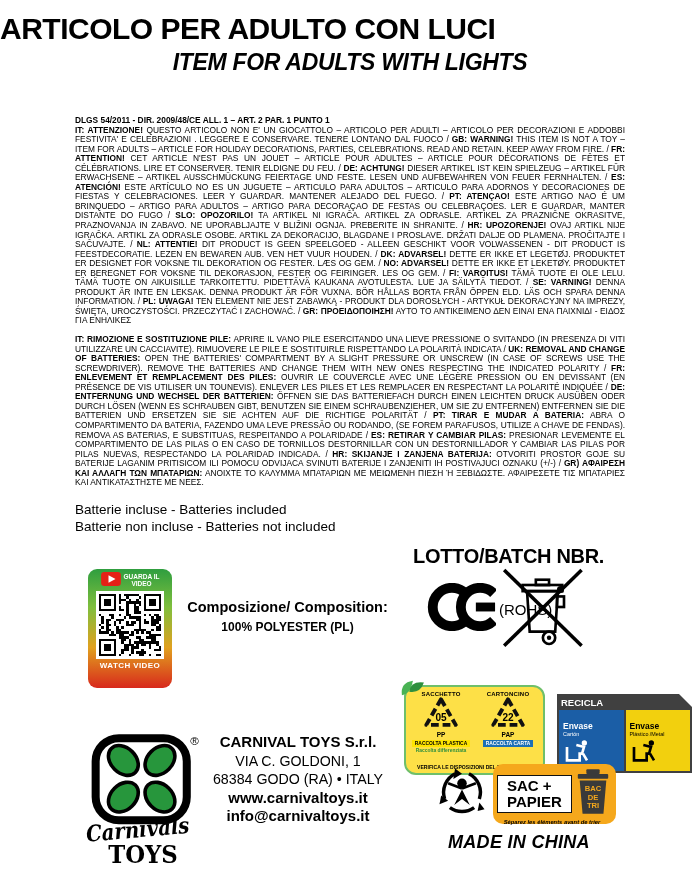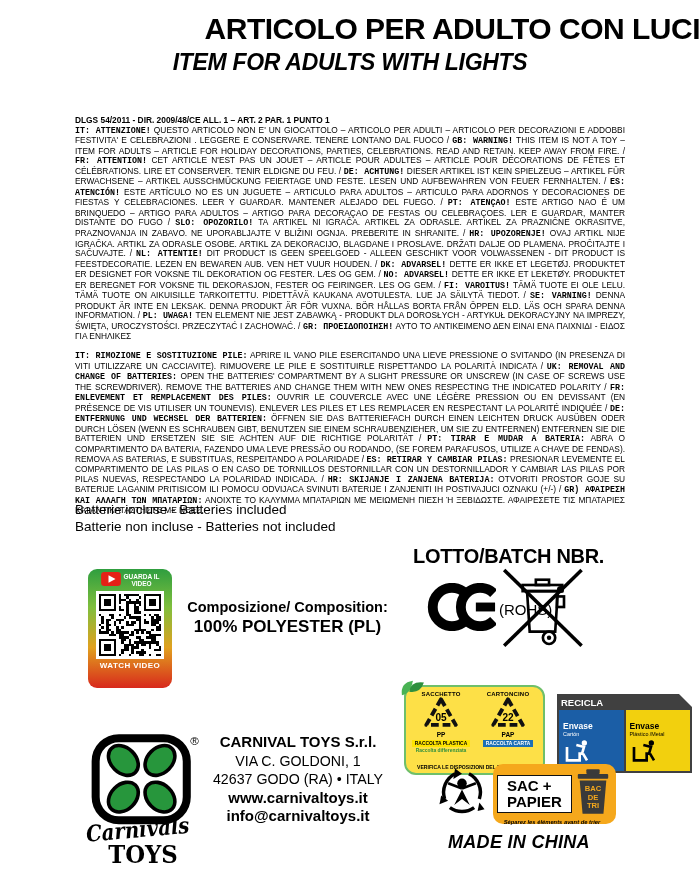--- a/index.html
+++ b/index.html
@@ -1,45 +1,45 @@
 <!DOCTYPE html>
 <html><head>
 <meta charset="utf-8">
 <style>
   html,body{margin:0;padding:0;background:#fff;}
   .page{position:relative;width:700px;height:869px;background:#fff;overflow:hidden;
         font-family:"Liberation Sans",sans-serif;color:#000;}
 
-  .title{position:absolute;top:12px;left:0;width:100%;text-align:right;
+  .title{position:absolute;top:12px;left:0;width:100%;text-align:left;
          font-size:30px;font-weight:800;letter-spacing:-0.5px;}
   .subtitle{position:absolute;top:49px;left:0;width:100%;text-align:center;
             font-size:23px;font-style:italic;font-weight:600;letter-spacing:-0.3px;}
 
   .legal{position:absolute;left:75px;top:116px;width:550px;
          font-size:8.35px;line-height:9.55px;text-align:justify;}
   .legal p{margin:0;}
   .legal .directive{font-weight:bold;}
   .legal .para1{margin-bottom:9px;}
-  .legal b{font-weight:bold;font-family:Liberation Mono, monospace;}
+  .legal b{font-weight:bold;}
 
   .battery-lines{position:absolute;left:75px;top:502px;font-size:13.5px;line-height:16.5px;}
 
   .lotto{position:absolute;left:413px;top:545px;font-size:20px;font-weight:800;letter-spacing:-0.3px;}
 
   .qr-badge{position:absolute;left:88px;top:569px;width:84px;height:119px;border-radius:9px;
             background:linear-gradient(180deg,#2f9e3f 0%,#7fbf3e 32%,#e1a11f 66%,#d8291c 100%);
             display:flex;flex-direction:column;align-items:center;padding:4px 0;box-sizing:border-box;}
   .qr-top{display:flex;align-items:center;gap:3px;height:16px;}
   .qr-top-text{color:#fff;font-size:6.5px;font-weight:bold;width:36px;line-height:6.8px;text-align:center;}
   .qr-code{background:#fff;width:68px;height:68px;margin:2px 0 2px;display:flex;align-items:center;justify-content:center;}
   .qr-bottom{color:#fff;font-size:8px;font-weight:bold;letter-spacing:0.4px;}
 
   .composition{position:absolute;left:180px;top:597px;width:215px;text-align:center;font-weight:bold;}
   .comp-heading{font-size:14.5px;line-height:20px;}
-  .comp-line{font-size:17px;line-height:20px;}
+  .comp-line{font-size:12px;line-height:20px;}
 
   .ce-area{position:absolute;left:414px;top:583px;display:flex;align-items:center;}
   .rohs{font-size:15px;margin-left:3px;}
 
   .weee{position:absolute;left:492px;top:563px;}
 
   .recycle-box{position:absolute;left:404px;top:685px;width:141px;height:90px;
                border:2.5px solid #6fbf6a;border-radius:12px;box-sizing:border-box;background:#fde047;}
   .leaf-icon{position:absolute;left:-8px;top:-10px;}
   .rb-grid{display:flex;justify-content:space-evenly;margin-top:4px;}
@@ -477,20 +477,20 @@
       </g>
       <text x="118" y="16" font-size="13" font-family="Liberation Sans, sans-serif">®</text>
       <text x="2" y="124" font-size="25" font-style="italic" font-weight="bold" font-family="DejaVu Serif, serif" transform="rotate(-5 2 124)" textLength="116" lengthAdjust="spacingAndGlyphs">Carnivals</text>
       <text x="26" y="148" font-size="28" font-weight="bold" font-family="DejaVu Serif, serif" textLength="78" lengthAdjust="spacingAndGlyphs">TOYS</text>
     </svg>
   </div>
 
   <div class="address">
     <div class="bold-line">CARNIVAL TOYS S.r.l.</div>
     <div>VIA C. GOLDONI, 1</div>
-    <div>42637 GODO (RA) • ITALY</div>
+    <div>68384 GODO (RA) • ITALY</div>
     <div class="bold-line">www.carnivaltoys.it</div>
     <div class="bold-line">info@carnivaltoys.it</div>
   </div>
 
   <div class="made-in">MADE IN CHINA</div>
 
 </div>
 
 </body></html>

